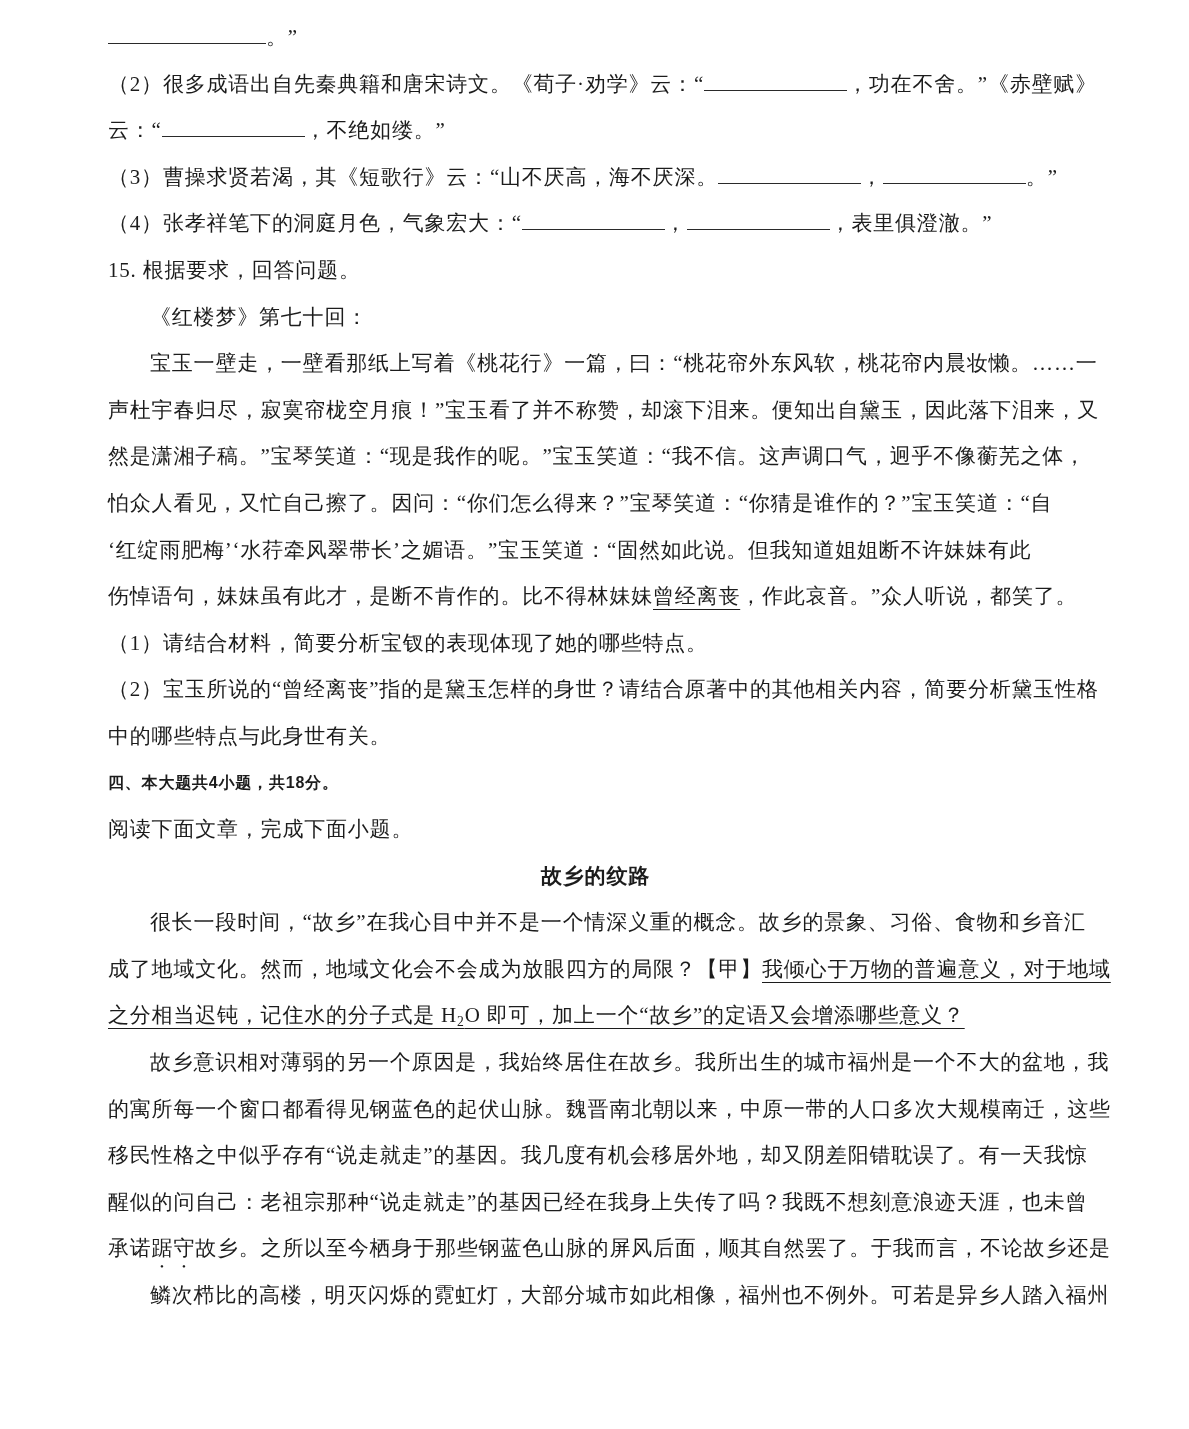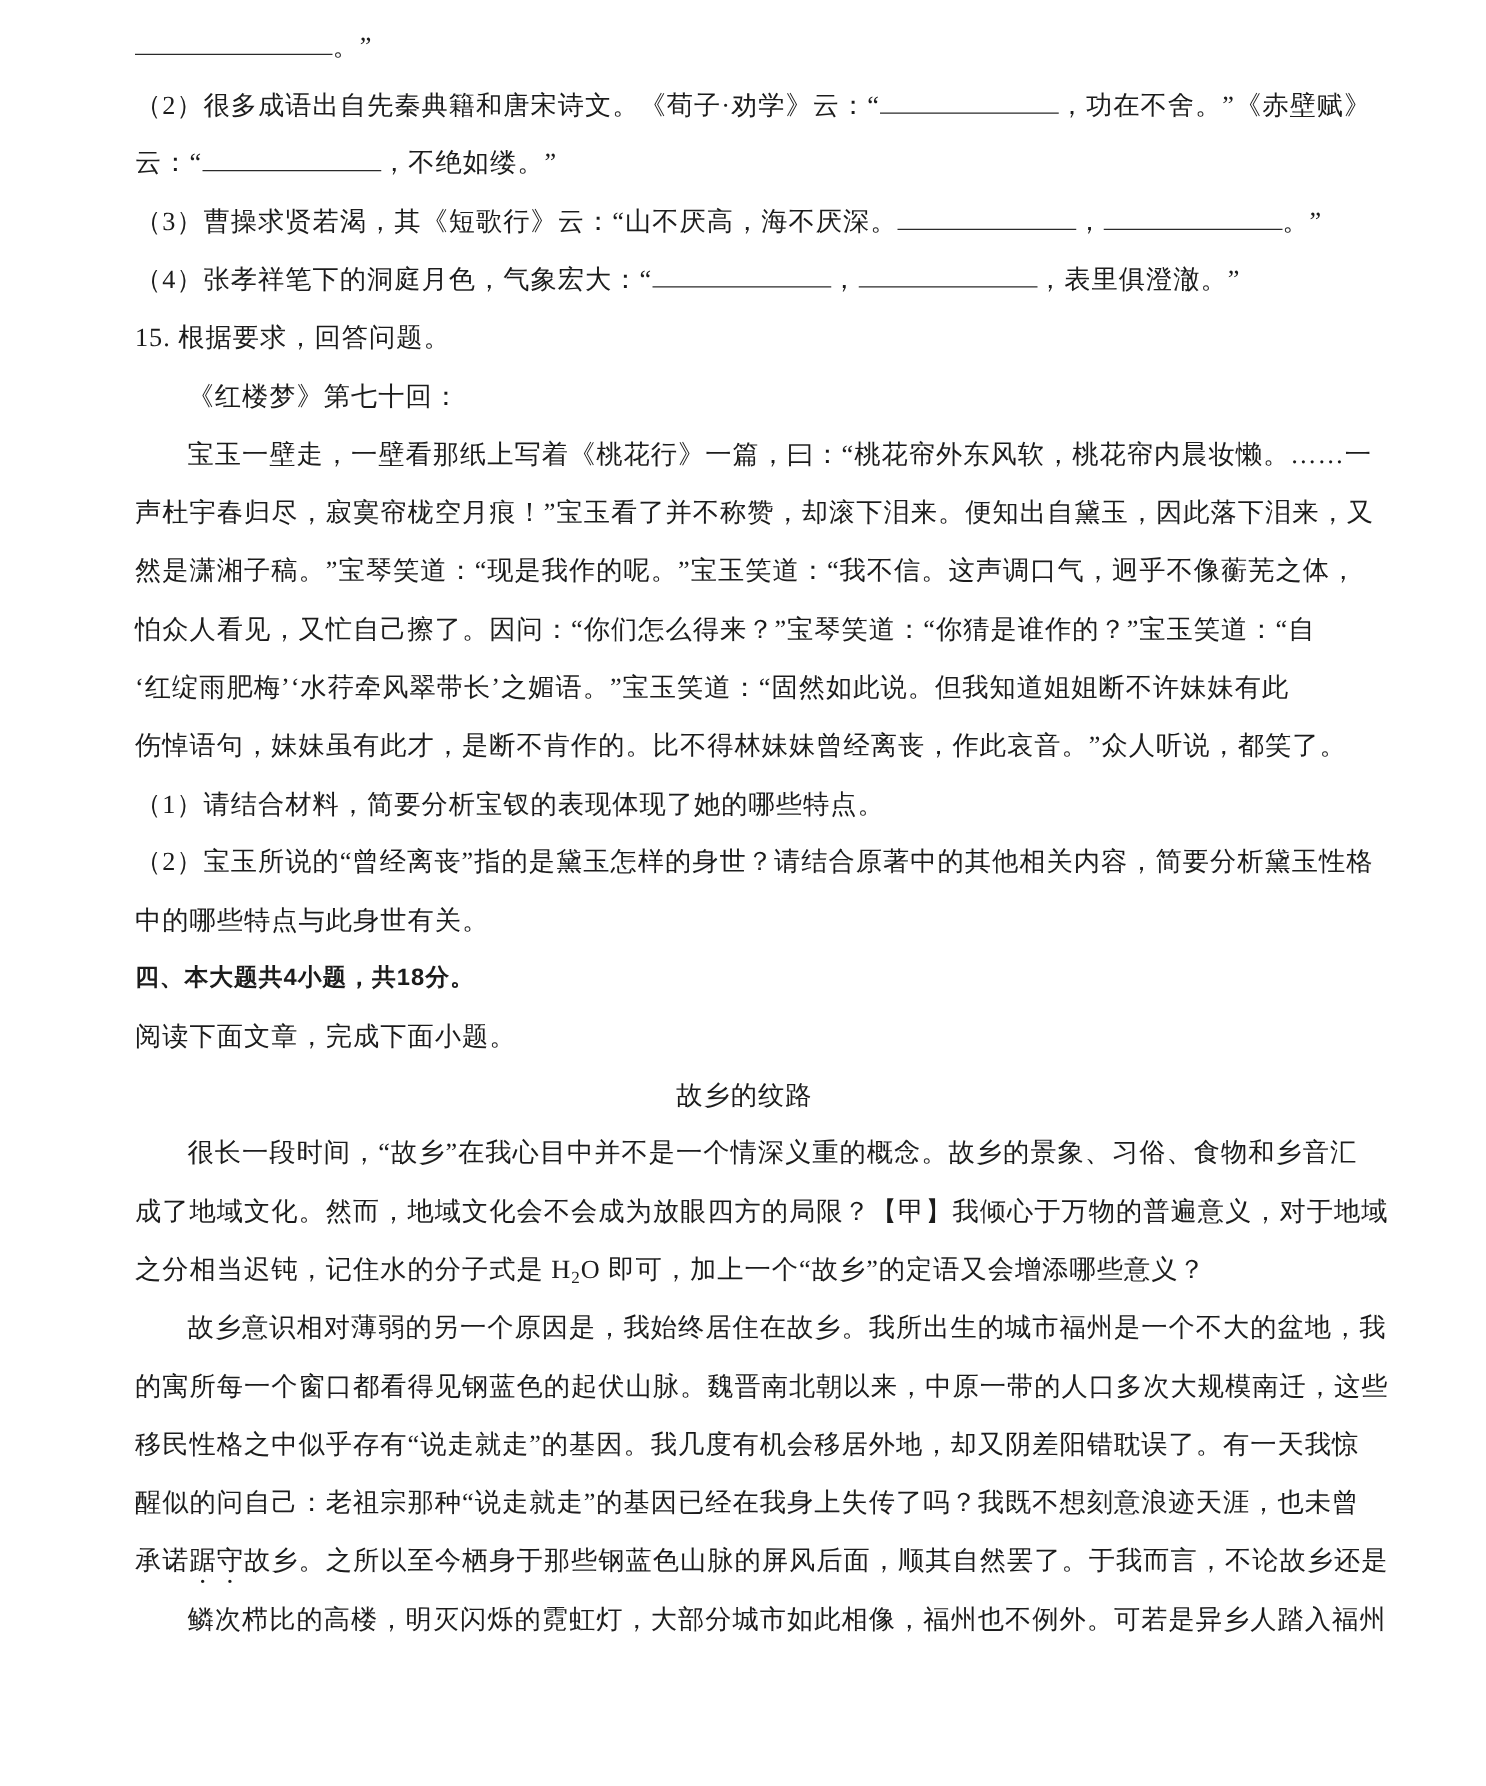--- a/index.html
+++ b/index.html
@@ -23,33 +23,34 @@
     height: 46.6px;
     white-space: nowrap;
     letter-spacing: 0.8px;
   }
   .line.indent {
     text-indent: 2em;
   }
   .line.section-heading {
     font-family: "Liberation Sans", "DejaVu Sans", sans-serif;
     font-weight: bold;
-    font-size: 19px;
+    font-size: 16px;
   }
   .line.center-title {
     text-align: center;
-    font-weight: normal;
+    font-weight: bold;
   }
   .blank {
     display: inline-block;
     height: 1.02em;
     border-bottom: 1.4px solid #2a2a2a;
     vertical-align: baseline;
   }
   .u {
+    text-decoration: underline;
     text-underline-offset: 6px;
     text-decoration-thickness: 1.2px;
   }
   .sub-seg {
     font-size: 0.65em;
     vertical-align: -0.3em;
   }
   .dots {
     -webkit-text-emphasis: filled dot;
     -webkit-text-emphasis-position: under;

